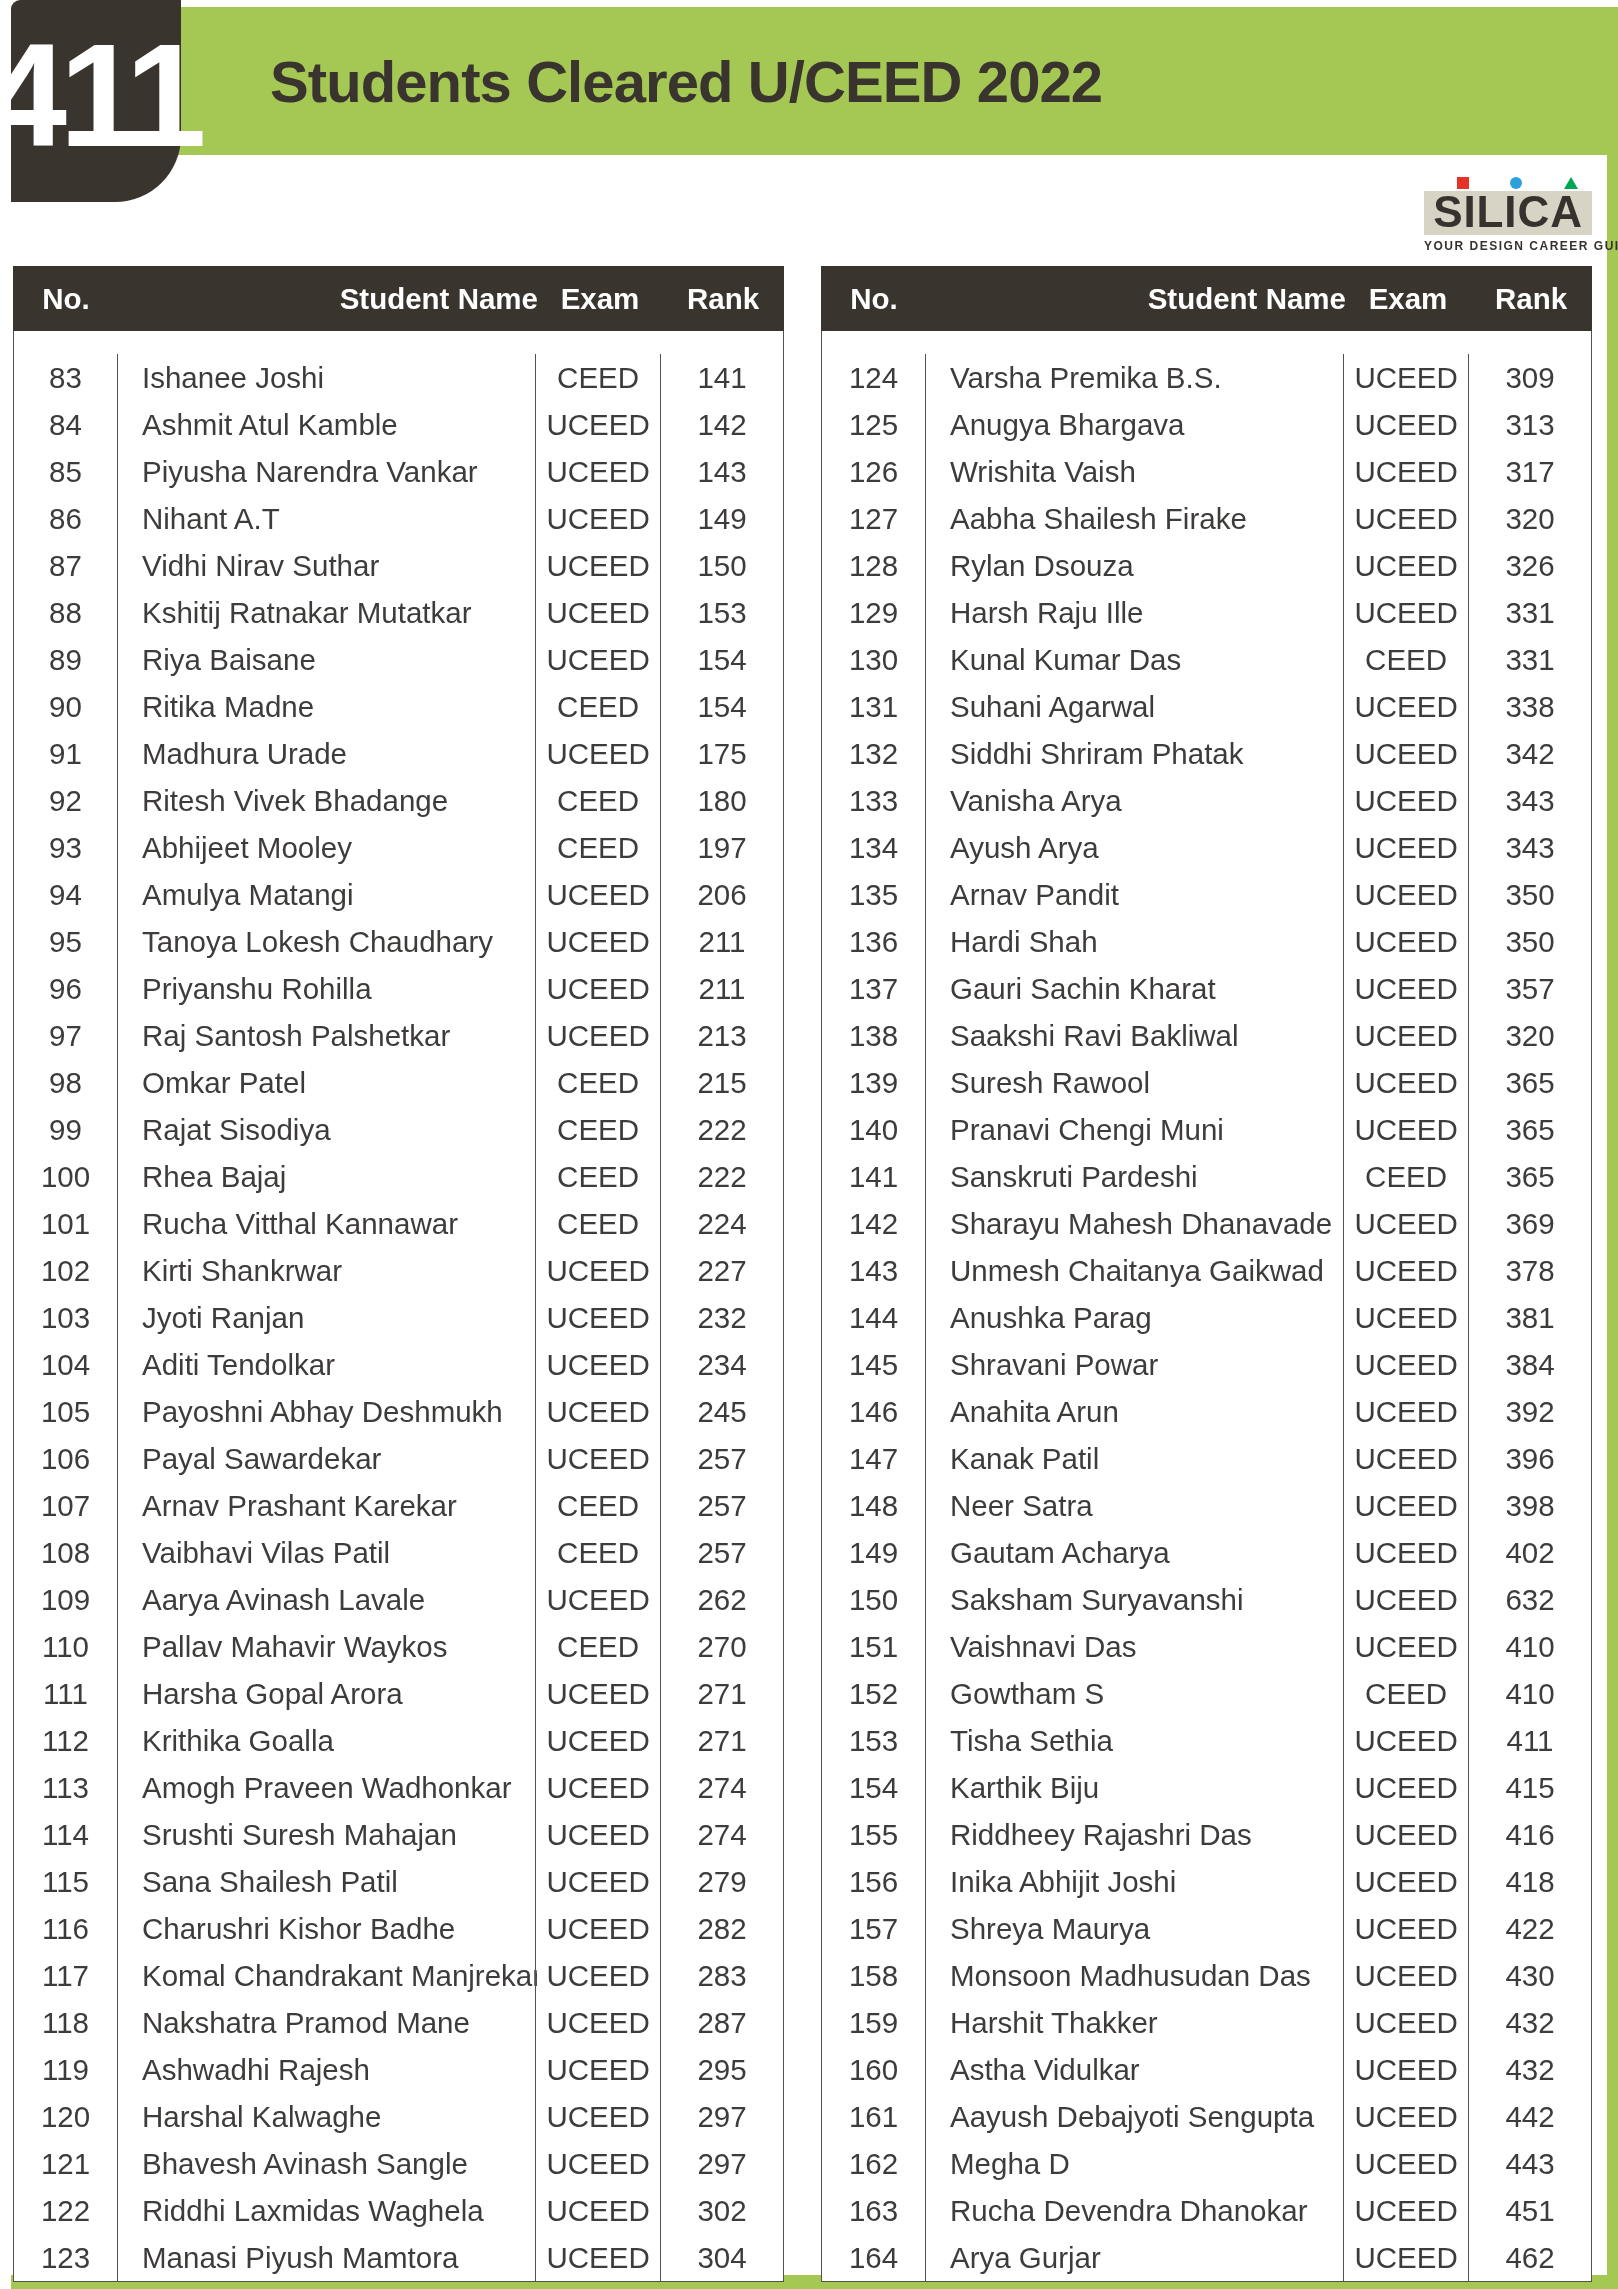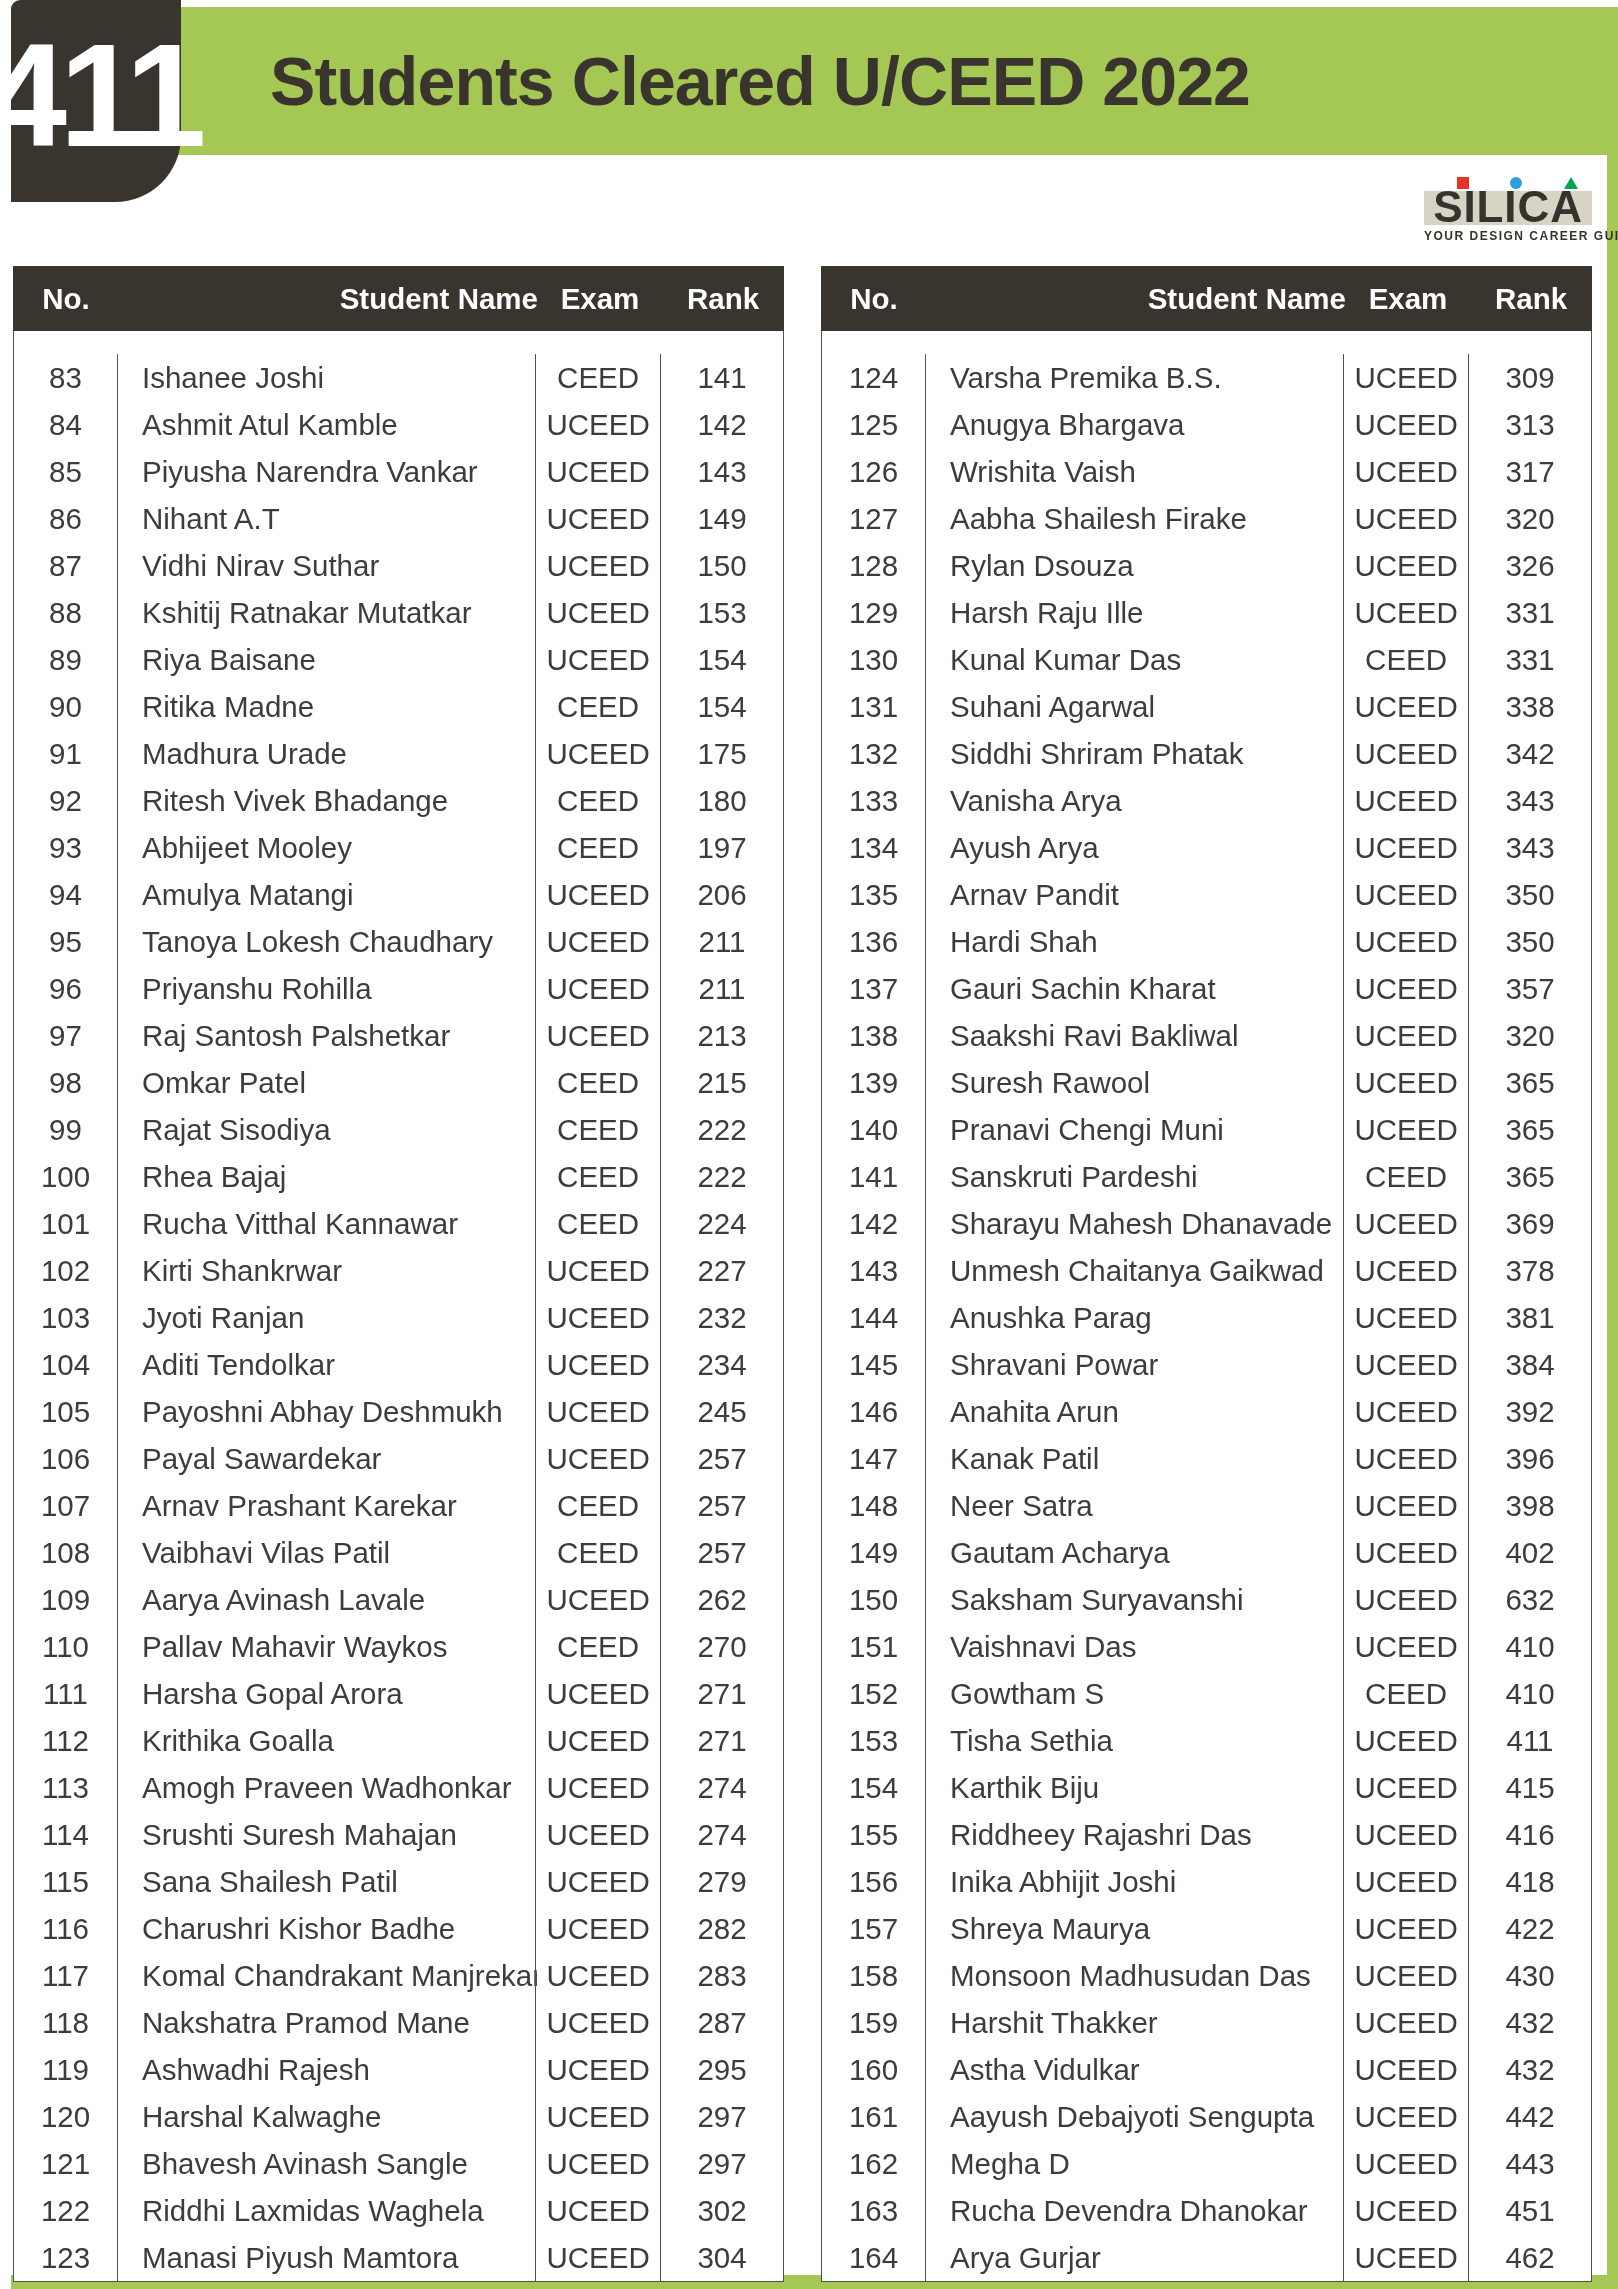--- a/index.html
+++ b/index.html
@@ -12,30 +12,30 @@
   .bottom-stripe{position:absolute;left:11px;right:0;bottom:0;height:14.8px;background:#a5c855;}
 
   .badge{
     position:absolute;left:11px;top:0;width:170px;height:202px;background:#3a342f;
     border-radius:9.2px 0 66px 0;display:flex;align-items:center;justify-content:center;z-index:2;
   }
   .badge span{color:#fff;font-size:146px;font-weight:700;letter-spacing:-7.4px;line-height:1;transform:translate(-3.7px,-5.5px);}
 
   .title{
     position:absolute;left:270px;top:7.4px;height:148px;display:flex;align-items:center;
-    font-size:68px;font-weight:700;color:#3a342f;letter-spacing:-0.9px;white-space:nowrap;
+    font-size:58px;font-weight:700;color:#3a342f;letter-spacing:-0.9px;white-space:nowrap;
   }
 
   .logo{position:absolute;left:1424px;top:177px;width:168px;}
   .logo-marks{position:relative;height:14px;}
   .mark{position:absolute;top:0;}
   .mark.red{left:33px;width:12px;height:12px;background:#e63329;}
   .mark.blue{left:86px;width:12px;height:12px;border-radius:50%;background:#2ba0db;}
   .mark.grn{left:140px;width:0;height:0;border-left:7.4px solid transparent;border-right:7.4px solid transparent;border-bottom:12px solid #00a550;}
-  .logo-box{background:#d7d3c5;height:34px;display:flex;align-items:center;justify-content:center;overflow:hidden;}
+  .logo-box{background:#d7d3c5;height:44px;display:flex;align-items:center;justify-content:center;overflow:hidden;}
   .logo-box span{font-size:44px;font-weight:800;color:#37322d;letter-spacing:0.9px;line-height:1;margin-top:-2.8px;}
   .logo-tagline{margin-top:3.7px;font-size:12px;font-weight:700;letter-spacing:1.5px;color:#37322d;text-align:center;white-space:nowrap;}
 
   .table{position:absolute;top:266px;width:771px;}
   .t-left{left:13px;}
   .t-right{left:821px;}
   .thead{
     background:#3a342f;color:#ffffff;height:65px;display:grid;
     grid-template-columns:106px 1fr 124px 122px;align-items:center;
     font-weight:700;font-size:29.5px;

